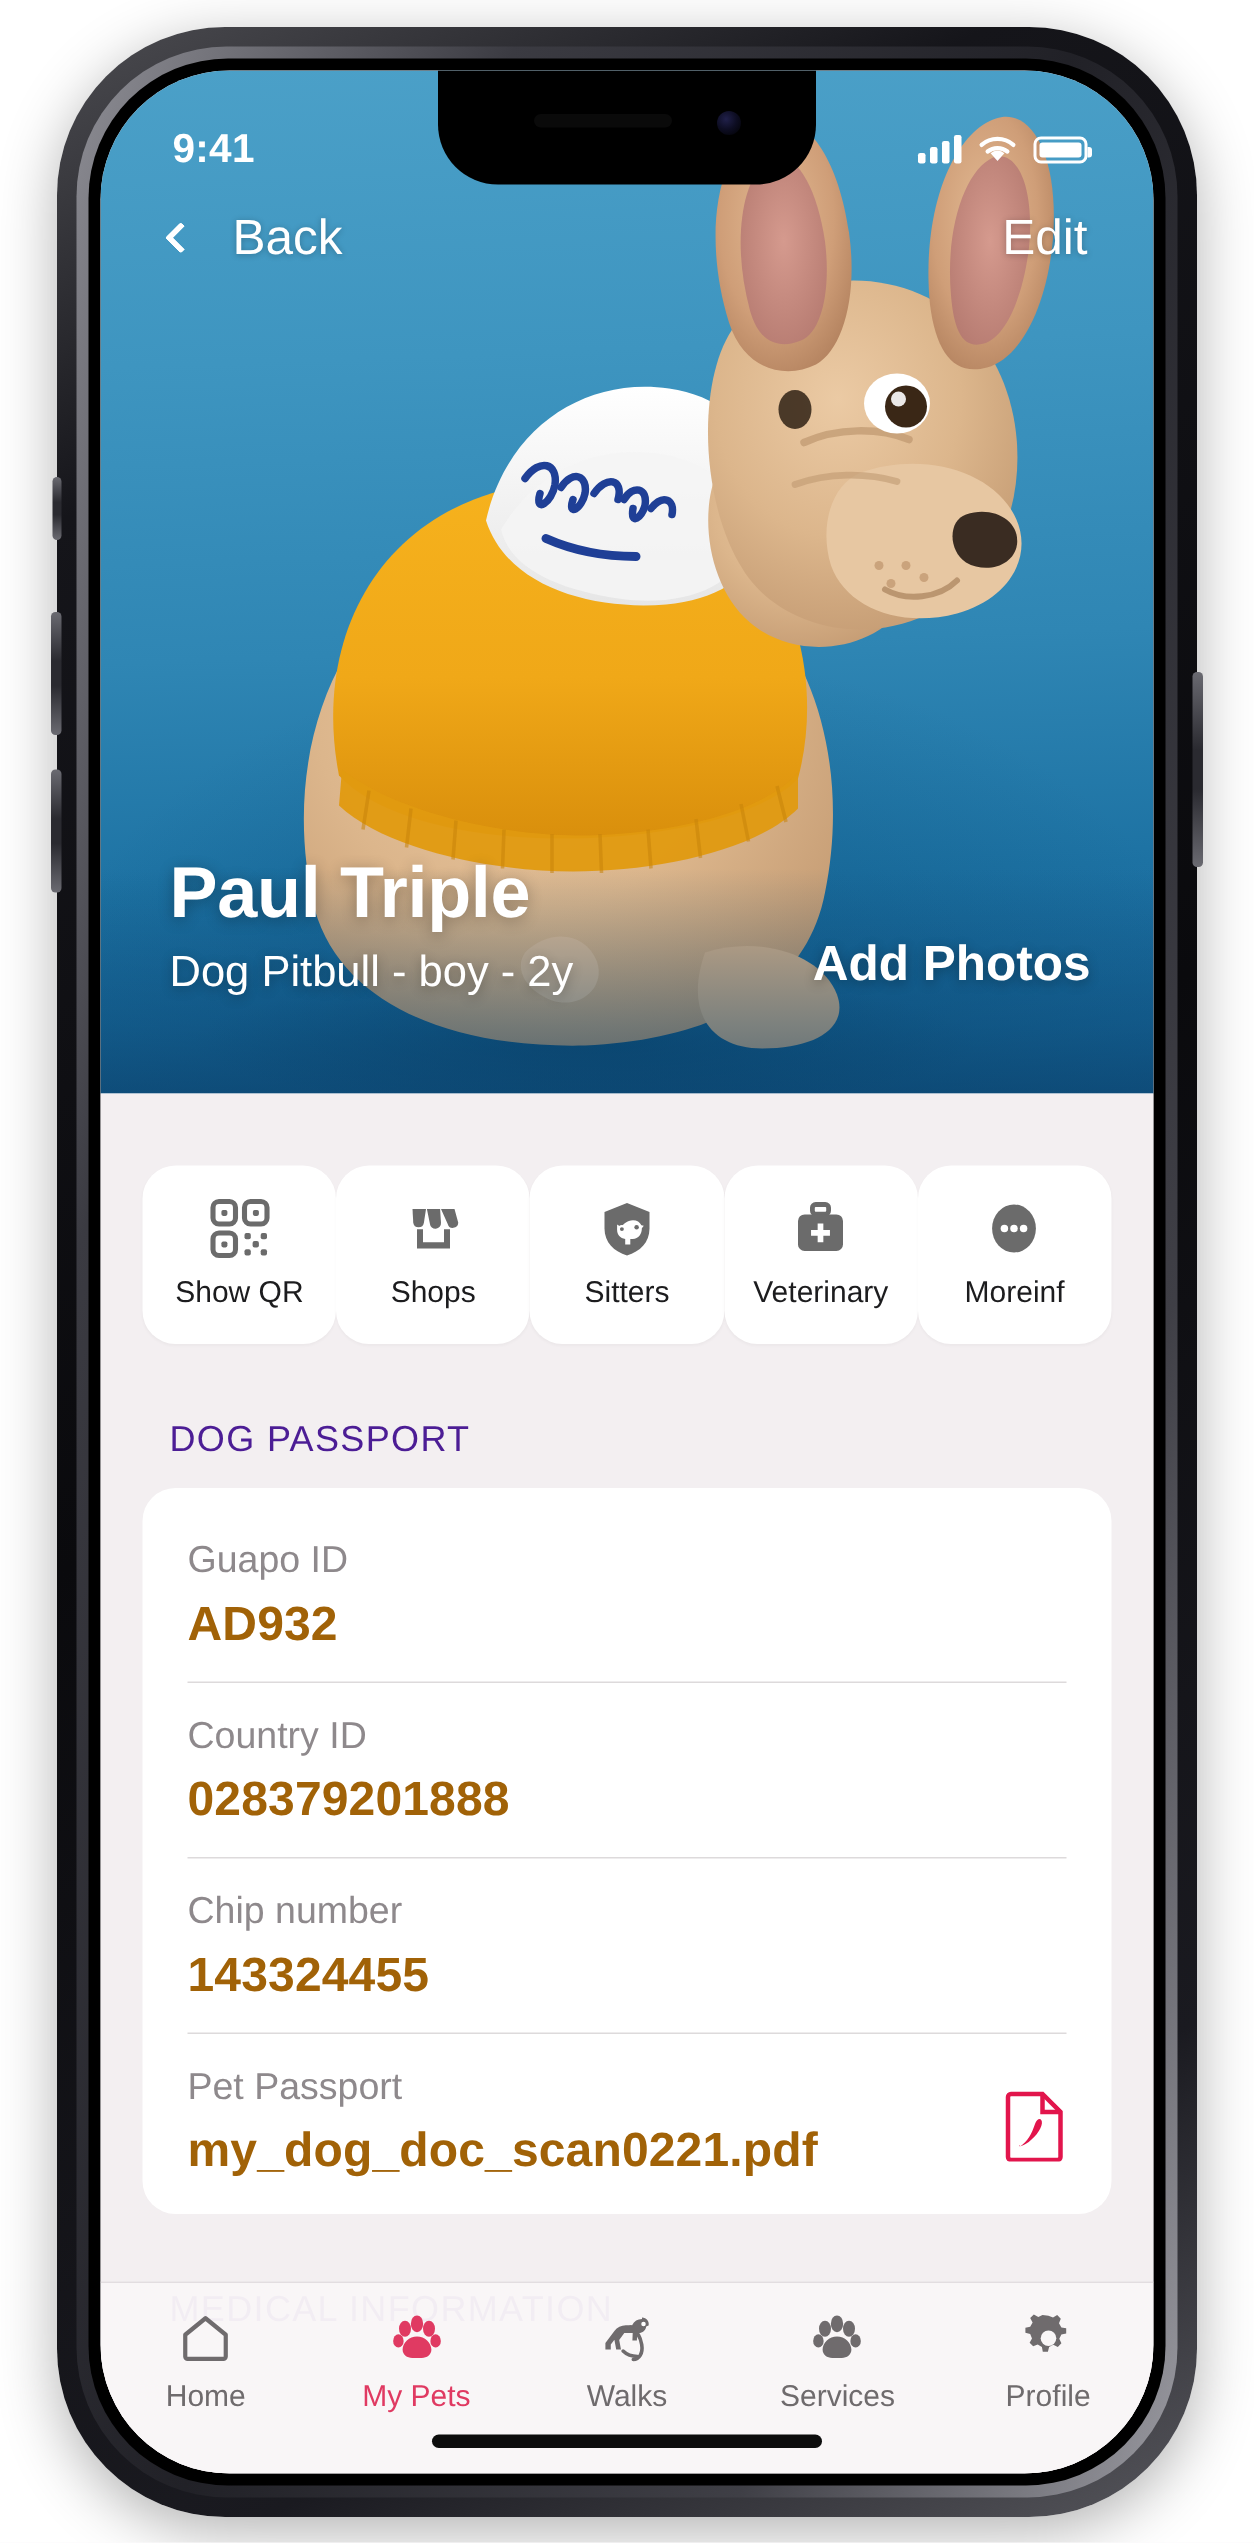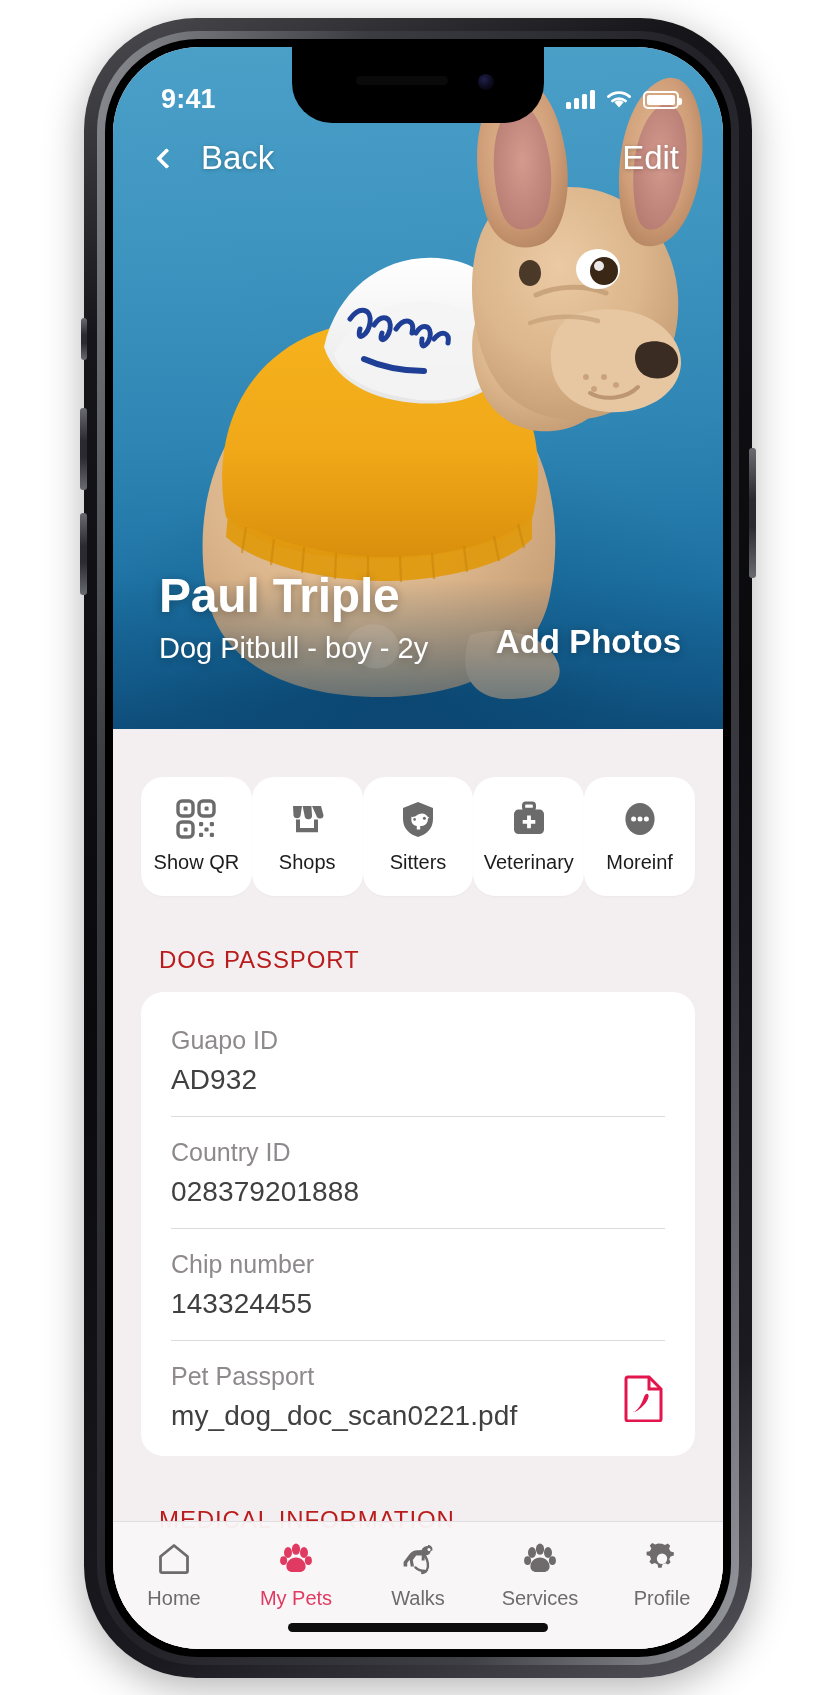--- a/index.html
+++ b/index.html
@@ -13,21 +13,21 @@
   .stage {
     position: relative;
     width: 836px; height: 1695px;
     display: flex; align-items: center; justify-content: center;
     background: #ffffff;
   }
 
   
   .phone-outer {
     position: relative;
-    width: 668px; height: 1660px;
+    width: 760px; height: 1660px;
     border-radius: 112px;
     background: linear-gradient(152deg,#4c4c51 0%,#15151a 16%,#0a0a0d 50%,#1a1a20 84%,#56565c 100%);
     padding: 13px;
     box-shadow: 0 10px 40px rgba(0,0,0,.30);
   }
   .phone-band {
     position: absolute; inset: 13px;
     border-radius: 100px;
     background: linear-gradient(110deg,#8e8e95 0%,#3b3b42 22%,#212127 50%,#3f3f46 78%,#9a9aa1 100%);
   }
@@ -188,21 +188,21 @@
     display: flex; flex-direction: column; align-items: center; justify-content: center;
     gap: 11px;
     cursor: pointer;
     box-shadow: 0 1px 2px rgba(0,0,0,.03);
   }
   .action .ic { width: 42px; height: 42px; display: flex; align-items: center; justify-content: center; }
   .action .lbl { font-size: 20px; color: #1c1c1e; font-weight: 400; white-space: nowrap; }
 
   
   .sec-title {
-    font-size: 24px; color: #b91c1c; letter-spacing: .9px;
+    font-size: 24px; color: #4c1d95; letter-spacing: .9px;
     padding: 50px 0 18px 46px;
     font-weight: 400;
   }
 
   
   .card {
     margin: 0 28px;
     background: #fff;
     border-radius: 22px;
     padding: 12px 0 4px 0;
@@ -212,21 +212,21 @@
     padding: 22px 30px 20px 30px;
     position: relative;
     display: flex; align-items: flex-end; justify-content: space-between;
     cursor: pointer;
   }
   .frow + .frow::before {
     content: ""; position: absolute; top: 0; left: 30px; right: 30px;
     height: 1px; background: #dddadb;
   }
   .fkey { font-size: 25px; color: #8e898c; font-weight: 400; margin-bottom: 9px; }
-  .fval { font-size: 28px; color: #404040; font-weight: 400; letter-spacing: .1px; }
+  .fval { font-size: 32px; color: #a16207; font-weight: 700; letter-spacing: .1px; }
   .frow-main { display: flex; flex-direction: column; }
   .pdf-ic { margin-bottom: 6px; }
 
   
   .tabbar {
     position: absolute; left: 0; right: 0; bottom: 0;
     height: 128px;
     background: rgba(249,246,247,.96);
     border-top: 1px solid #e2dde0;
     display: flex; align-items: flex-start; justify-content: space-around;

